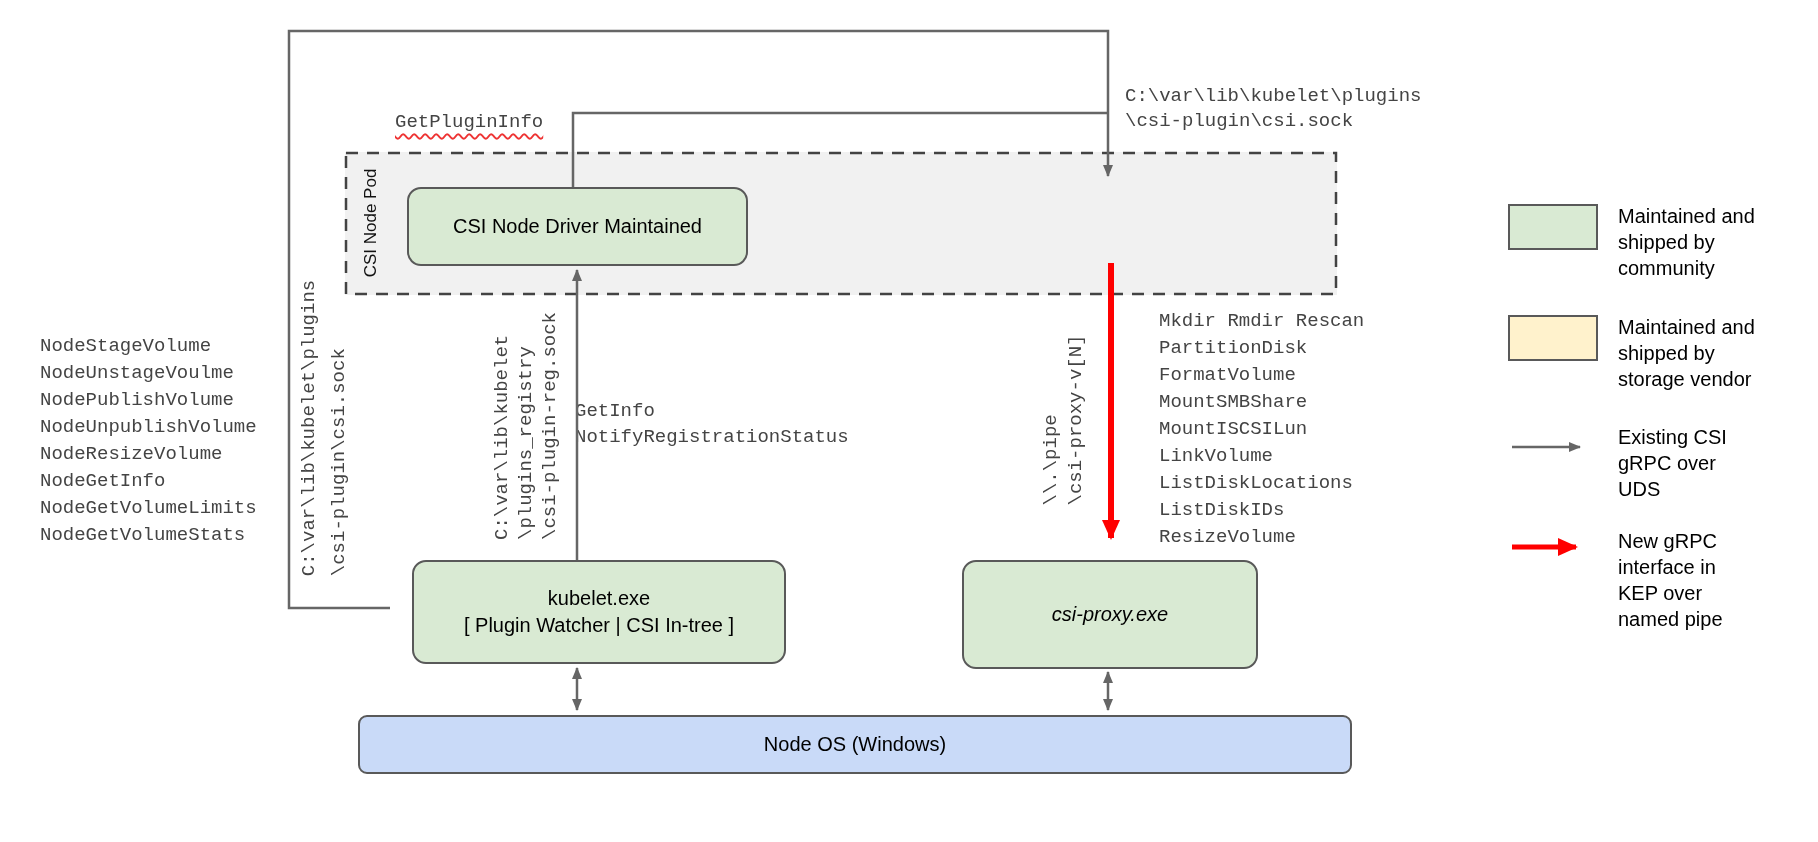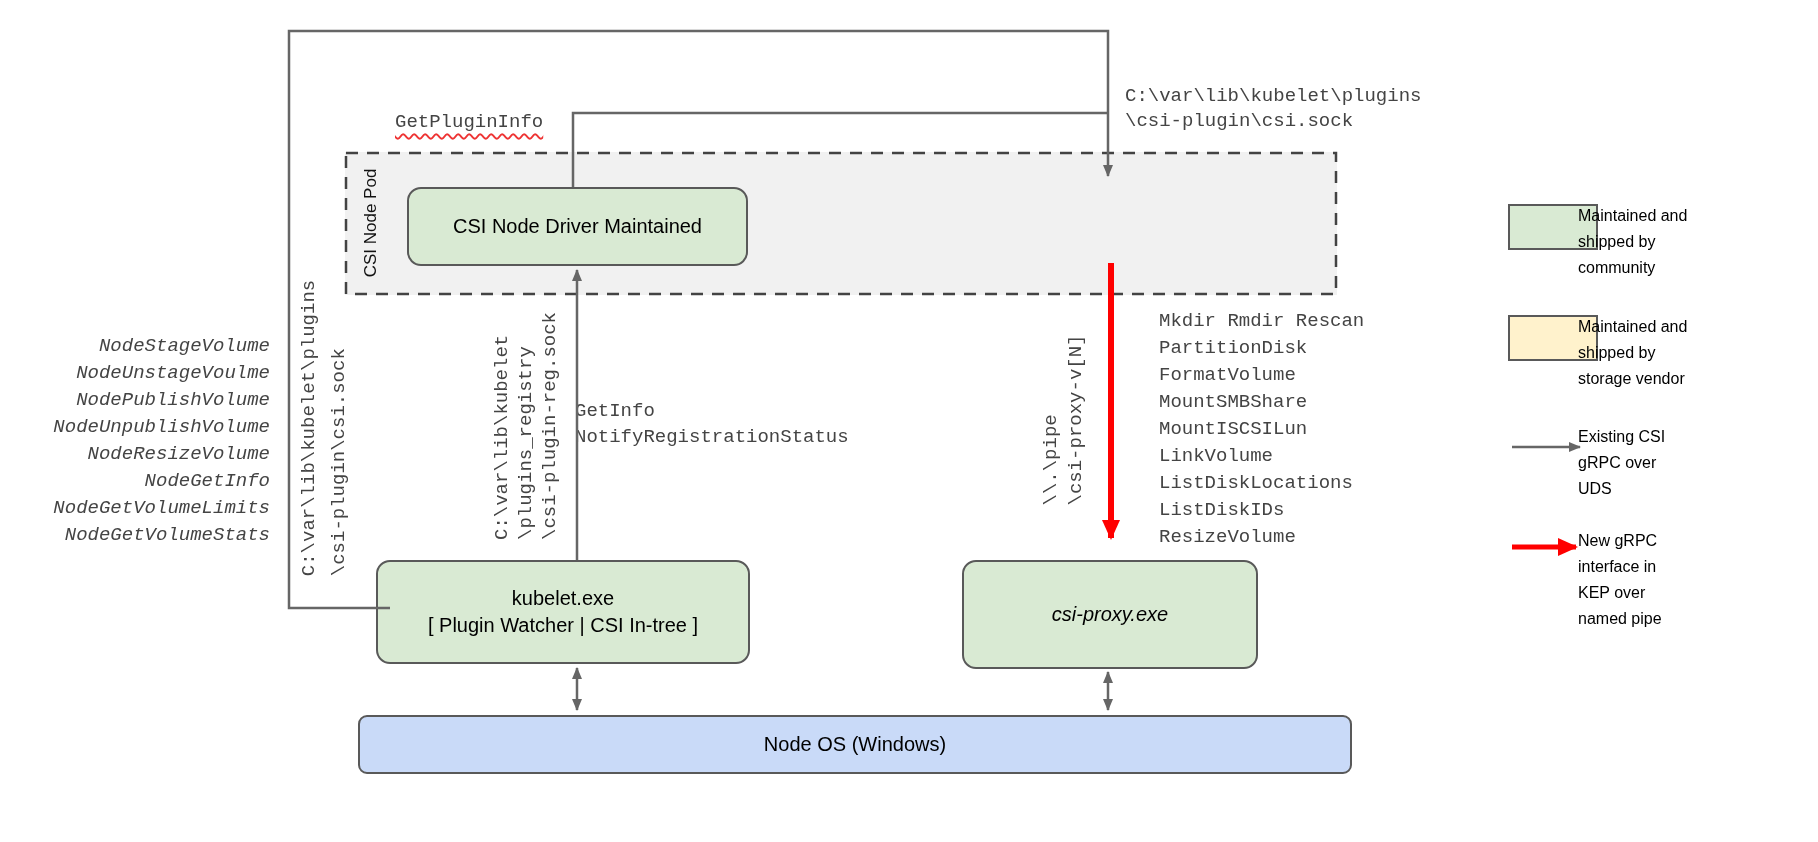--- a/index.html
+++ b/index.html
@@ -15,45 +15,45 @@
   .pod-box{left:345px;top:152px;width:992px;height:143px;background:#f1f1f1;z-index:1;}
   .pod-label{left:371px;top:223px;transform:translate(-50%,-50%) rotate(-90deg);
              font-size:17px;color:#111;white-space:nowrap;z-index:2;}
 
   
   .node{display:flex;align-items:center;justify-content:center;text-align:center;
         border:2px solid #595959;border-radius:14px;font-size:20px;color:#000;z-index:3;
         white-space:pre-line;line-height:27px;}
   .registrar-box{left:407px;top:187px;width:337px;height:75px;background:#d9ead3;}
   .plugin-box{left:937px;top:187px;width:348px;height:75px;background:#fff2cc;}
-  .kubelet-box{left:376px;top:560px;width:370px;height:100px;background:#d9ead3;}
+  .kubelet-box{left:412px;top:560px;width:370px;height:100px;background:#d9ead3;}
   .proxy-box{left:962px;top:560px;width:292px;height:105px;background:#d9ead3;font-style:italic;}
   .host-box{left:358px;top:715px;width:990px;height:55px;background:#c9daf8;border-radius:9px;}
 
   
   .mono{font-family:"Liberation Mono","DejaVu Sans Mono",monospace;font-size:19px;color:#444;
         white-space:pre-line;z-index:4;}
   .gpi-label{left:395px;top:104px;text-decoration:underline;text-decoration-style:wavy;
              text-decoration-color:#e33;text-decoration-thickness:2px;text-underline-offset:6px;margin-top:7px;}
   .sock-tr-label{left:1125px;top:84px;line-height:25px;}
-  .node-methods{left:40px;top:333px;width:230px;text-align:right;line-height:27px;font-style:italic;}
+  .node-methods{left:40px;top:333px;width:230px;line-height:27px;}
   .sock-rot-label{left:324px;top:428px;transform:translate(-50%,-50%) rotate(-90deg);
                   line-height:30px;white-space:pre;}
   .reg-sock-rot-label{left:526px;top:426px;transform:translate(-50%,-50%) rotate(-90deg);
                   line-height:24px;white-space:pre;}
   .reg-methods{left:575px;top:398px;line-height:26px;}
   .pipe-rot-label{left:1064px;top:420px;transform:translate(-50%,-50%) rotate(-90deg);
                   line-height:25px;white-space:pre;}
   .proxy-methods{left:1159px;top:308px;line-height:27px;}
 
   
   .swatch{width:86px;height:42px;border:2px solid #595959;z-index:3;}
   .sw-green{left:1508px;top:204px;background:#d9ead3;}
   .sw-yellow{left:1508px;top:315px;background:#fff2cc;}
-  .legend-text{left:1578px;font-size:16px;line-height:26px;color:#000;white-space:pre-line;z-index:4;}
+  .legend-text{left:1618px;font-size:20px;line-height:26px;color:#000;white-space:pre-line;z-index:4;}
   .lg1{top:203px;} .lg2{top:314px;} .lg3{top:424px;} .lg4{top:528px;}
 </style>
 </head>
 <body>
 
 <div id="canvas">
 
   <div class="abs pod-box"></div>
   <div class="abs pod-label">CSI Node Pod</div>
 

